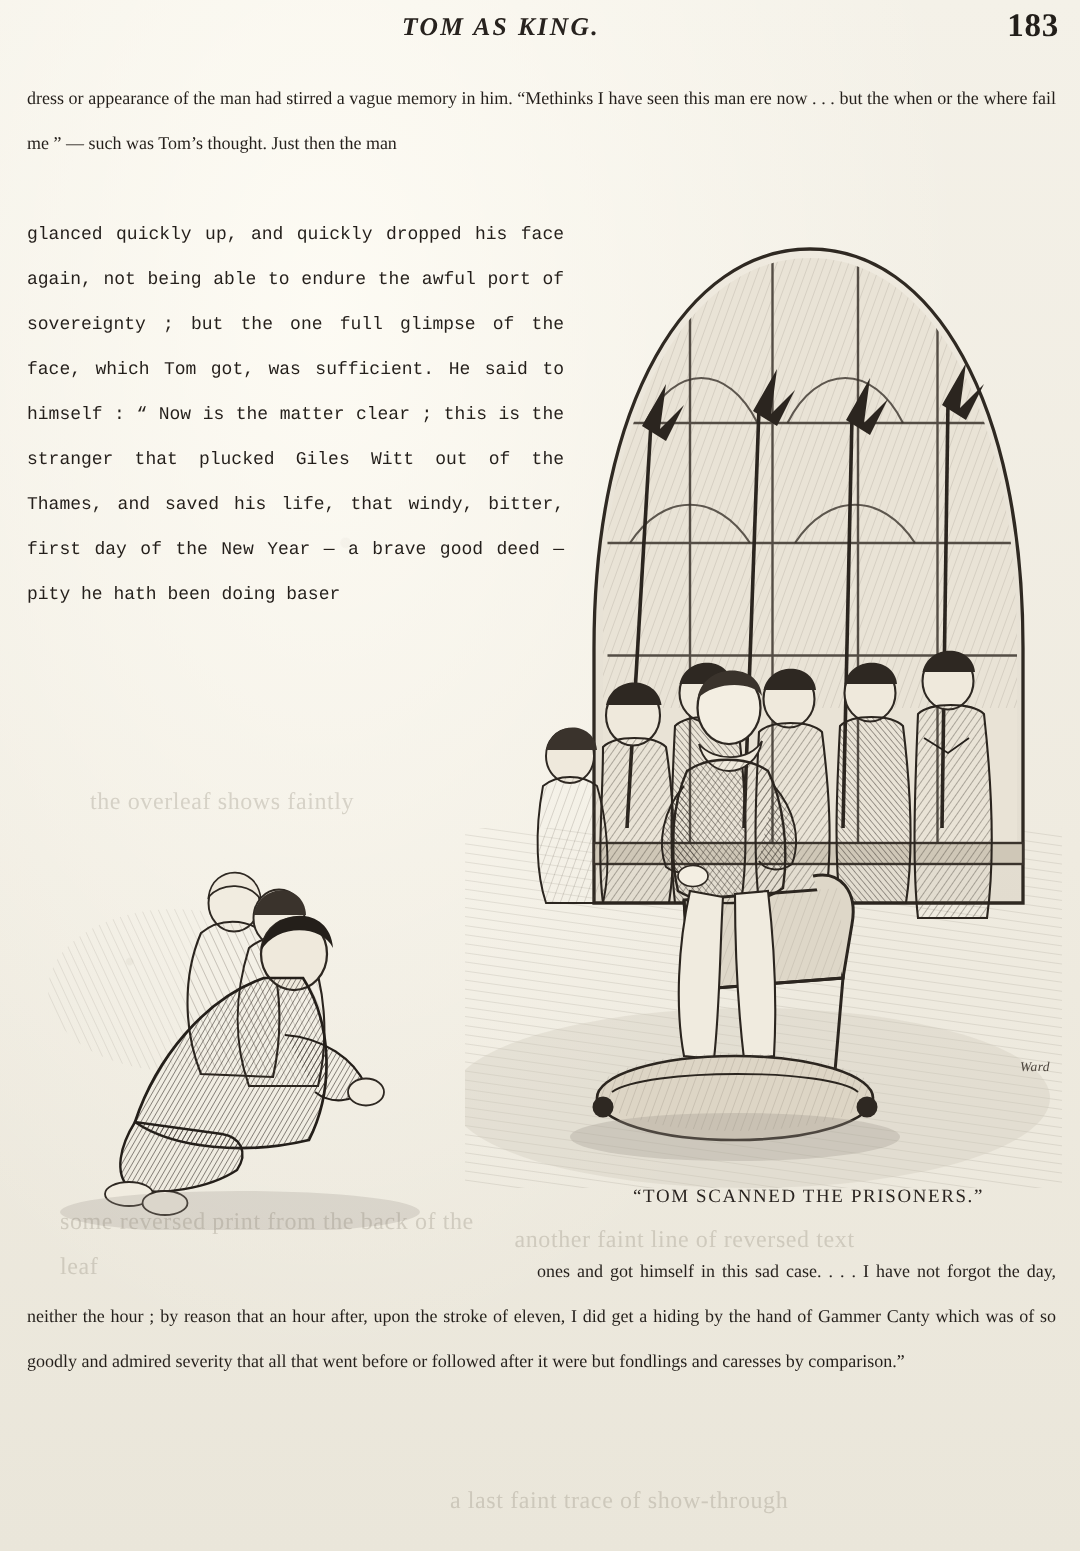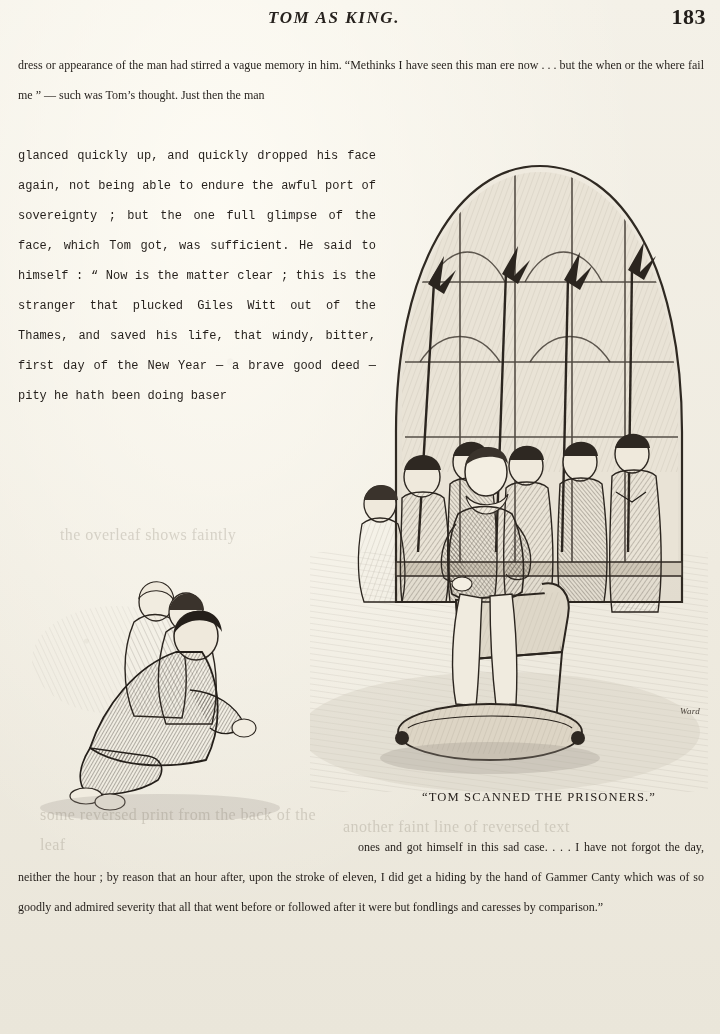--- a/index.html
+++ b/index.html
@@ -349,15 +349,16 @@
     </svg>
   </div>
 
   <div class="signature">Ward</div>
 
   <div class="caption">“TOM SCANNED THE PRISONERS.”</div>
 
   <div class="showthrough" id="st2">some reversed print from the back of the leaf</div>
   <div class="showthrough" id="st1">the overleaf shows faintly</div>
   <div class="showthrough" id="st3">another faint line of reversed text</div>
+  <div class="showthrough" id="st4">a last faint trace of show-through</div>
 
   <div class="textblock" id="para-bottom">ones and got himself in this sad case. . . . I have not forgot the day, neither the hour ; by reason that an hour after, upon the stroke of eleven, I did get a hiding by the hand of Gammer Canty which was of so goodly and admired severity that all that went before or followed after it were but fondlings and caresses by comparison.”</div>
 </div>
 
 </body></html>

